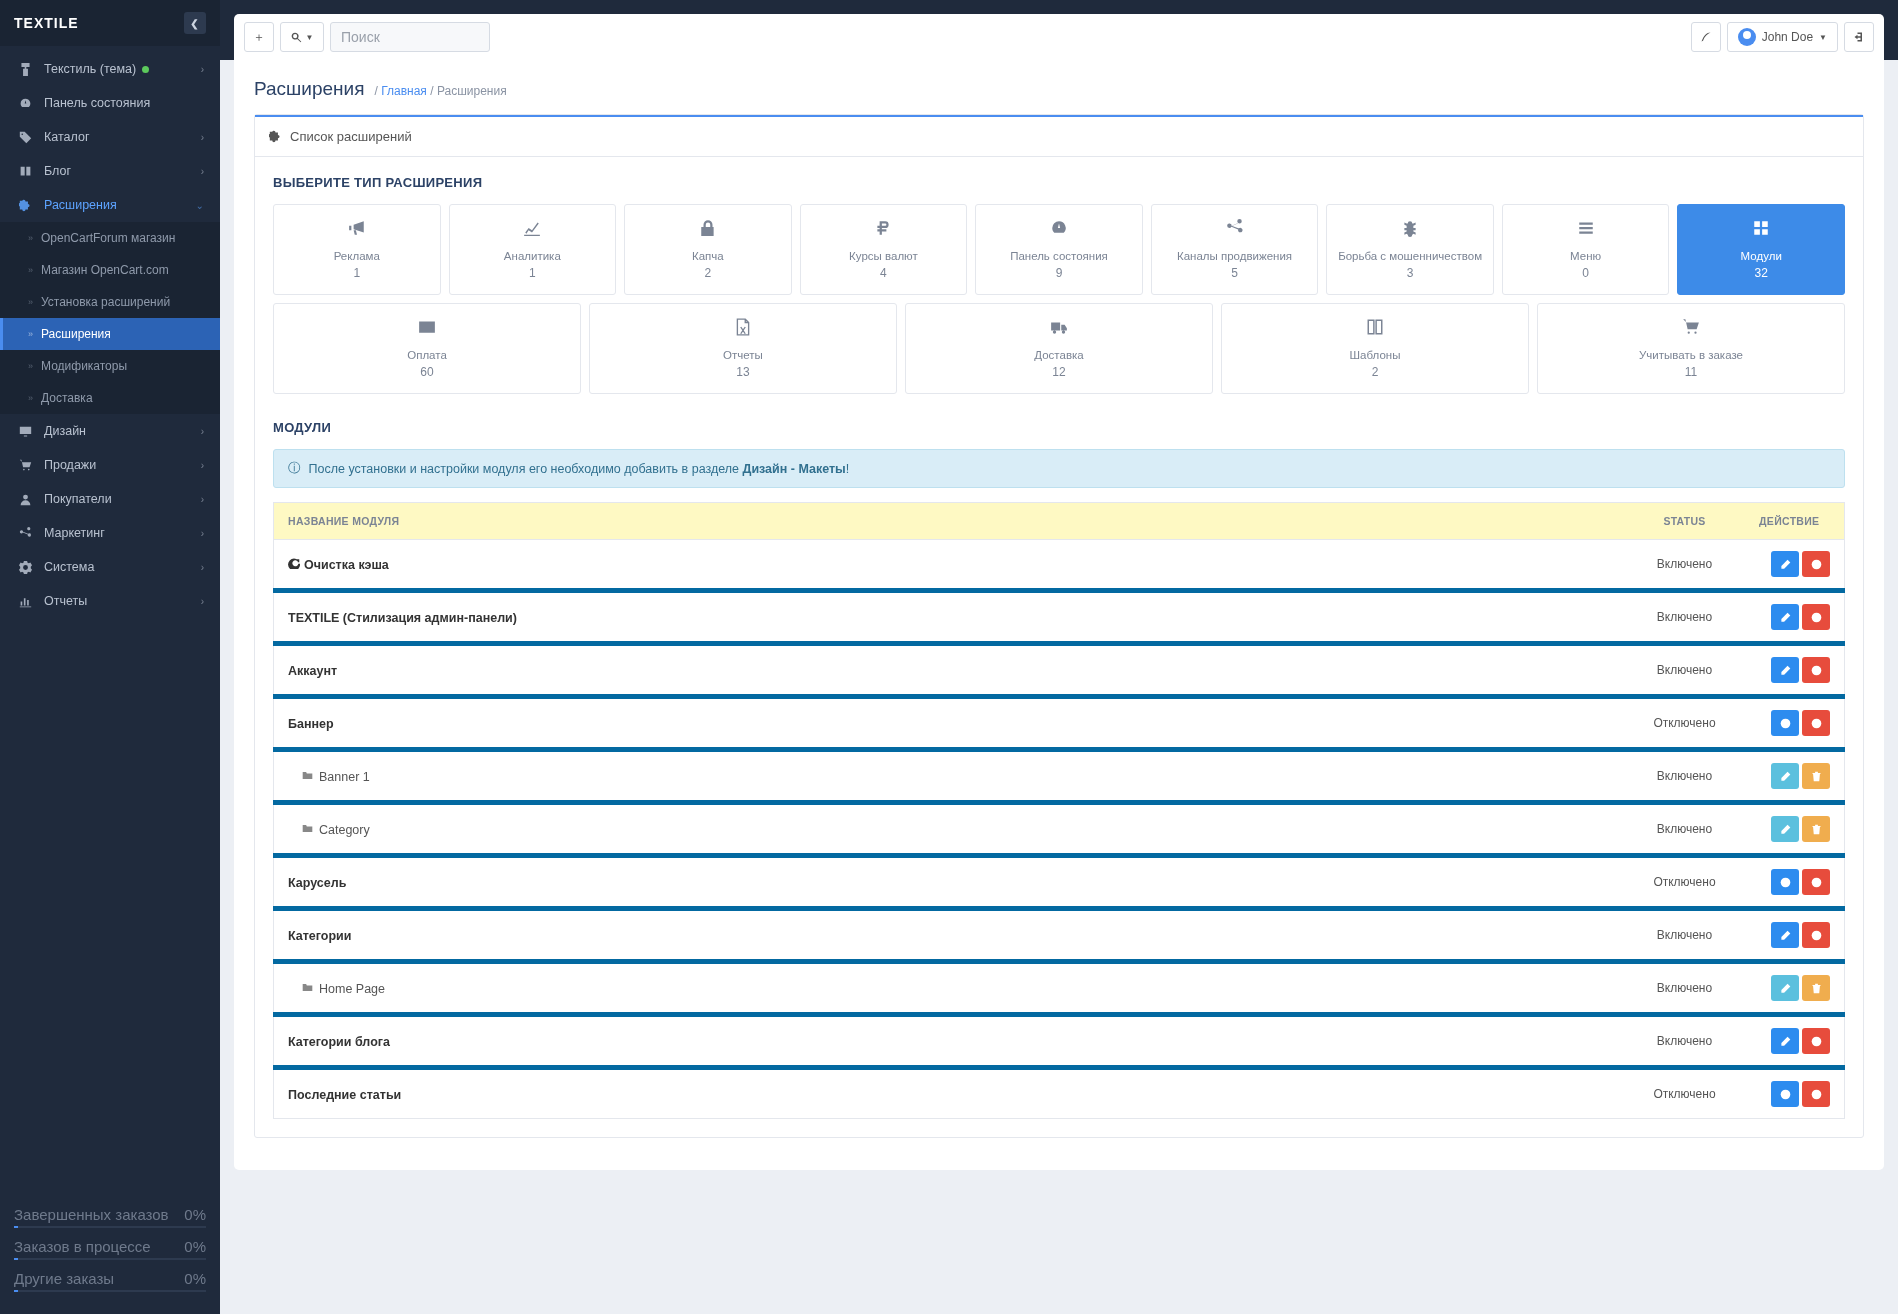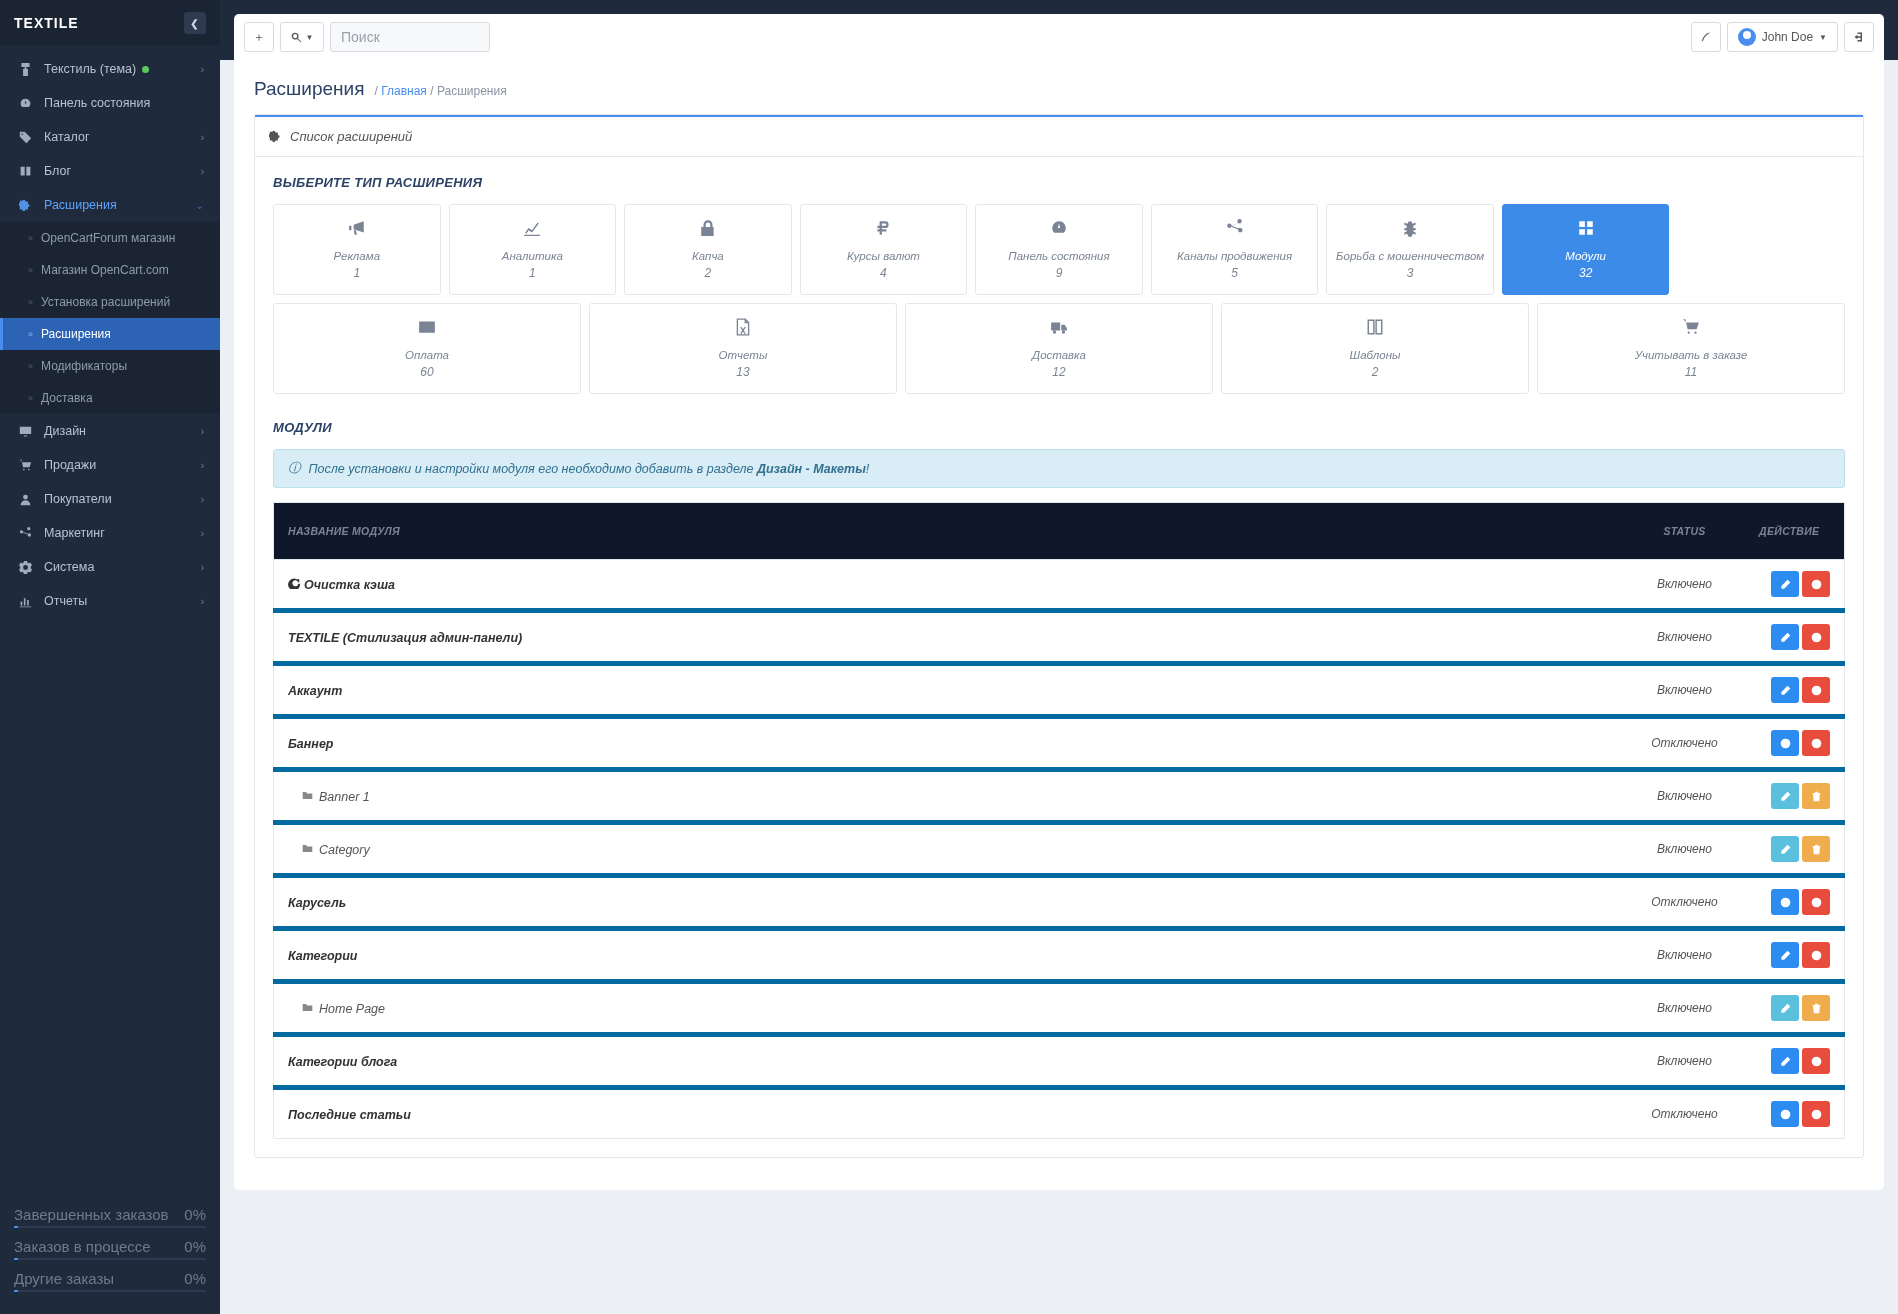--- a/index.html
+++ b/index.html
@@ -38,38 +38,38 @@
 .user-chip { height: 30px; border: 1px solid #d6dbe3; border-radius: 3px; padding: 0 10px; display: inline-flex; align-items: center; gap: 6px; cursor: pointer; font-size: 12px; color: #555; }
 .avatar-circle { width: 18px; height: 18px; border-radius: 50%; background: #4a8df0; display: inline-block; position: relative; }
 .avatar-circle::after { content: ""; position: absolute; width: 8px; height: 8px; background: #fff; border-radius: 50%; top: 3px; left: 5px; }
 
 .content { background: #fff; margin: 0 14px 14px 14px; border-radius: 0 0 5px 5px; padding: 0; }
 .page-head { padding: 18px 20px 14px; display: flex; align-items: baseline; gap: 10px; }
 .page-title { font-size: 19px; color: #2c4266; font-weight: 500; }
 .breadcrumb { color: #8a93a3; font-size: 12px; }
 .breadcrumb a { color: #4a8df0; text-decoration: none; }
 
-.panel { border: 1px solid #e4e7ed; margin: 0 20px 32px; border-radius: 3px; font-style: italic; }
+.panel { border: 1px solid #e4e7ed; margin: 0 20px 32px; border-radius: 3px; }
 .panel-head { padding: 12px 14px; border-bottom: 1px solid #e4e7ed; border-top: 2px solid #4a8df0; color: #555; font-size: 13px; display: flex; align-items: center; gap: 8px; }
 .panel-body { padding: 18px; }
 
 .section-title { color: #2c4266; font-weight: 700; font-size: 13px; margin-bottom: 14px; letter-spacing: .3px; }
 .ext-grid { display: grid; grid-template-columns: repeat(9, 1fr); gap: 8px; margin-bottom: 8px; }
 .ext-grid.row2 { grid-template-columns: repeat(5, 1fr); }
 .ext-tile { border: 1px solid #e4e7ed; border-radius: 3px; padding: 14px 6px; text-align: center; cursor: pointer; }
 .ext-tile .tile-icon { font-size: 18px; color: #7b8494; margin-bottom: 8px; }
 .ext-tile .tile-label { font-size: 11.5px; color: #7b8494; }
 .ext-tile .tile-count { font-size: 12px; color: #7b8494; margin-top: 4px; }
 .ext-tile.active { background: #3d8be8; color: #fff; border-color: #3d8be8; }
 .ext-tile.active .tile-icon, .ext-tile.active .tile-label, .ext-tile.active .tile-count { color: #fff; }
 
 .alert-info { background: #d9edf7; border: 1px solid #bde0ef; color: #31708f; padding: 10px 14px; border-radius: 3px; font-size: 12.5px; margin: 14px 0; display: flex; align-items: center; gap: 8px; }
 
 table.modules { width: 100%; border-collapse: collapse; border: 1px solid #e4e7ed; }
-table.modules thead th { text-align: left; padding: 22px 14px; font-size: 10.5px; color: #7b8494; letter-spacing: .3px; border-bottom: 1px solid #e4e7ed; background: #0f172a; font-weight: 700; }
+table.modules thead th { text-align: left; padding: 12px 14px; font-size: 10.5px; color: #7b8494; letter-spacing: .3px; border-bottom: 1px solid #e4e7ed; background: #fef9c3; font-weight: 700; }
 table.modules thead th.th-status { text-align: center; width: 100px; }
 table.modules thead th.th-action { text-align: center; width: 110px; }
 table.modules tbody td { padding: 11px 14px; border-bottom: 5px solid #0369a1; vertical-align: middle; }
 table.modules tbody tr:last-child td { border-bottom: none; }
 .mod-name { font-weight: 700; color: #333; font-size: 12.5px; }
 .mod-child { font-weight: 400; color: #555; font-size: 12.5px; padding-left: 14px; }
 .mod-child .folder-icon { margin-right: 6px; color: #888; font-size: 11px; }
 td.status { text-align: center; font-size: 12px; color: #555; }
 td.actions { text-align: right; white-space: nowrap; }
 .btn-xs { width: 28px; height: 26px; border: none; border-radius: 3px; display: inline-flex; align-items: center; justify-content: center; cursor: pointer; color: #fff; font-size: 11px; margin-left: 3px; }
@@ -434,20 +434,27 @@
                 <div class="tile-label">Каналы продвижения</div>
                 <div class="tile-count">5</div>
               </div>
               <div class="ext-tile">
                 <div class="tile-icon"><svg class="icon-svg">
                     <use href="#i-bug"></use>
                   </svg></div>
                 <div class="tile-label">Борьба с мошенничеством</div>
                 <div class="tile-count">3</div>
               </div>
+              <div class="ext-tile">
+                <div class="tile-icon"><svg class="icon-svg">
+                    <use href="#i-menu"></use>
+                  </svg></div>
+                <div class="tile-label">Меню</div>
+                <div class="tile-count">0</div>
+              </div>
               <div class="ext-tile active">
                 <div class="tile-icon"><svg class="icon-svg">
                     <use href="#i-grid"></use>
                   </svg></div>
                 <div class="tile-label">Модули</div>
                 <div class="tile-count">32</div>
               </div>
             </div>
           <div class="ext-grid row2" id="ext-row2">
               <div class="ext-tile">

